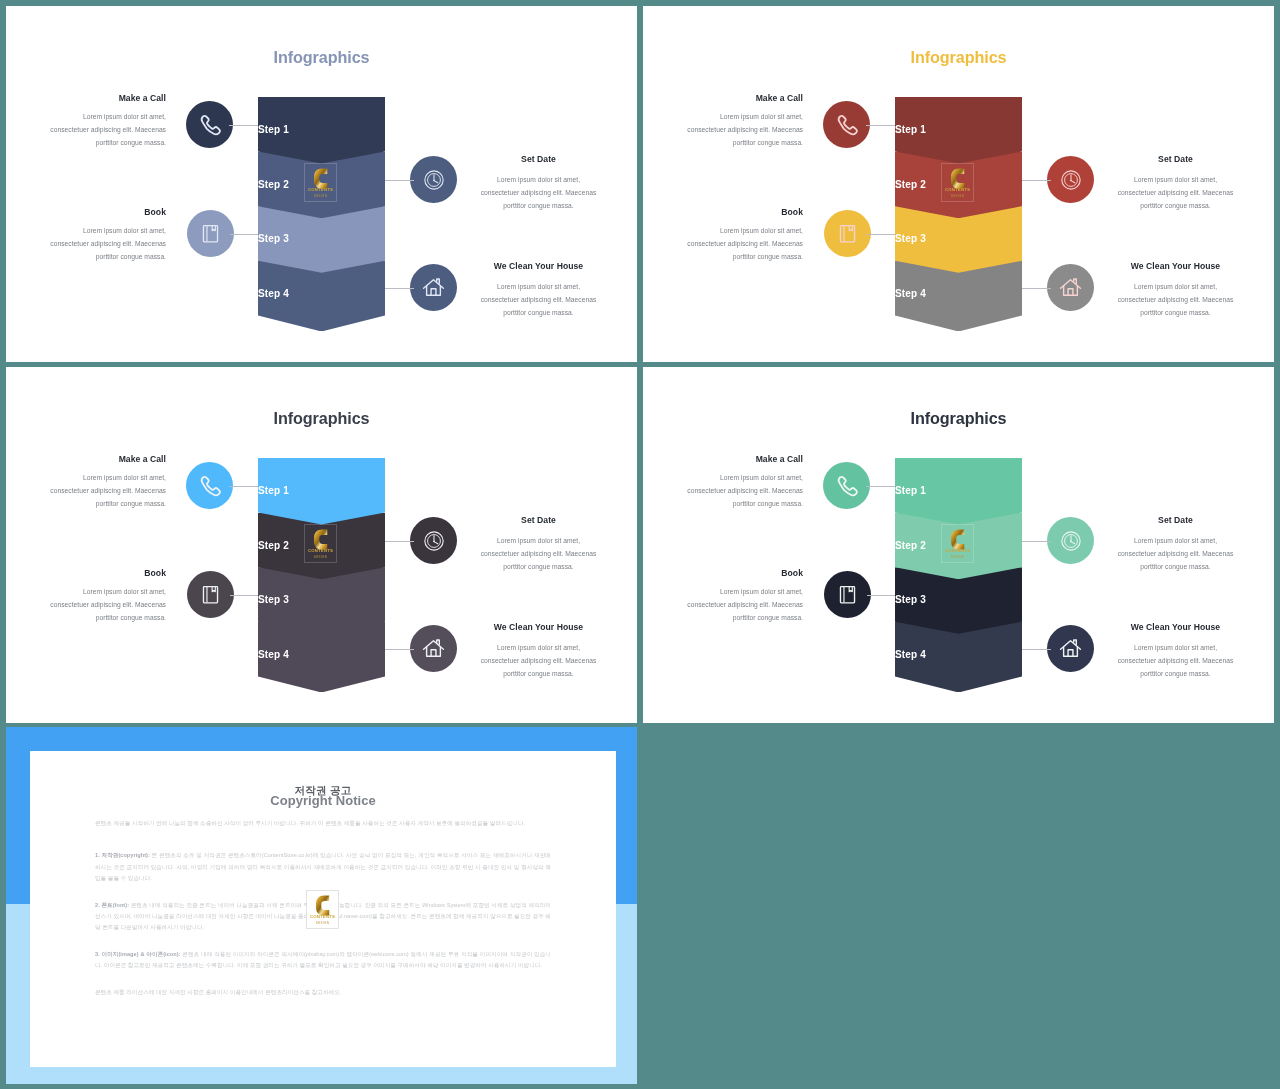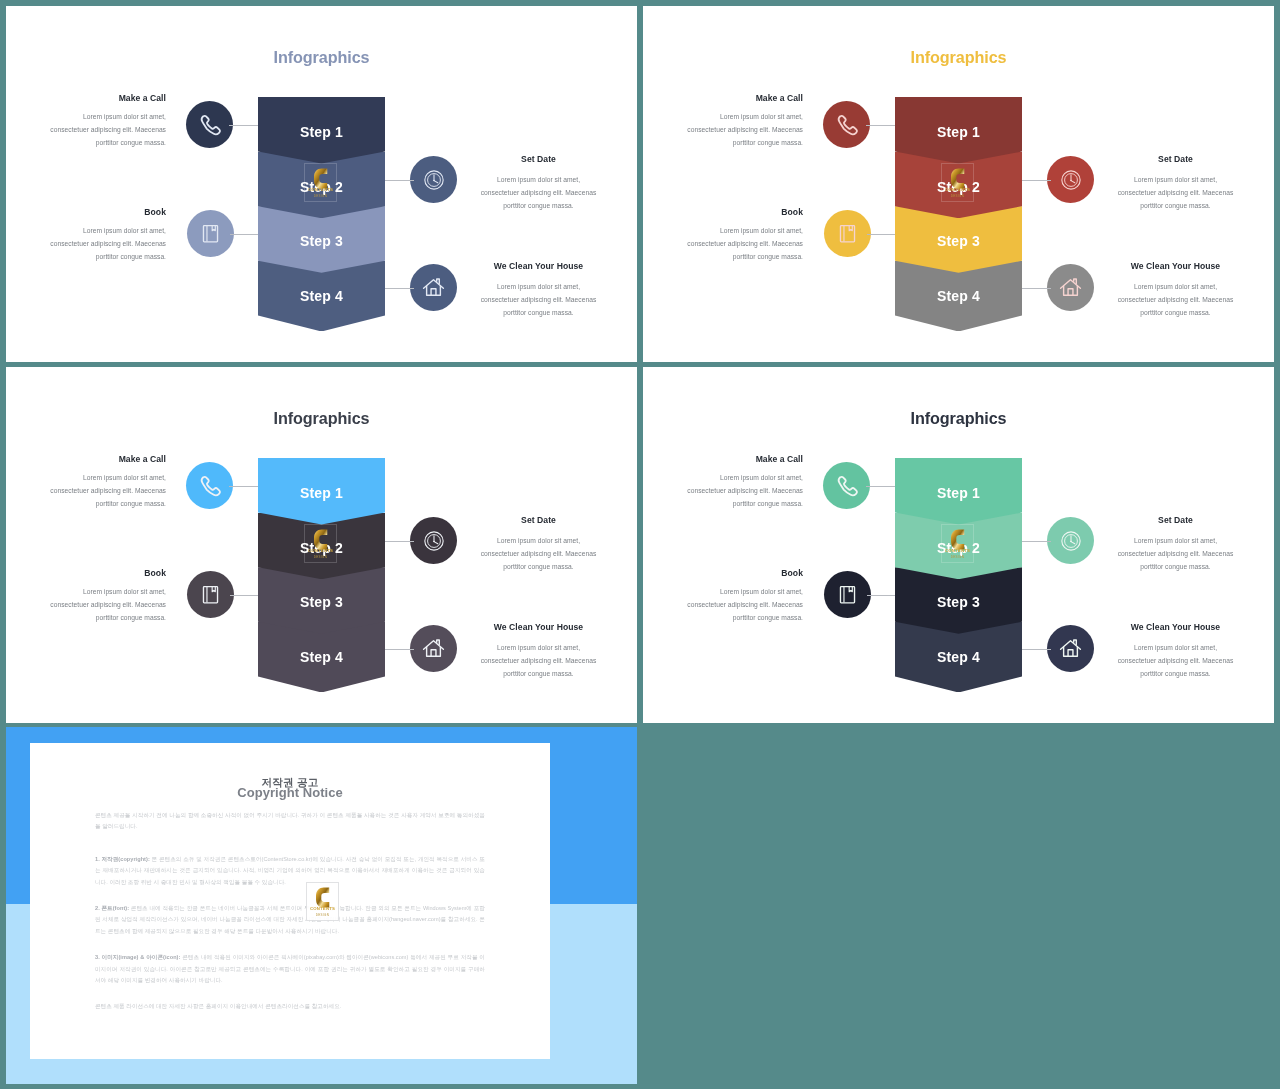--- a/index.html
+++ b/index.html
@@ -12,22 +12,22 @@
   .s2{left:643px;top:6px;width:631px;height:356px;}
   .s3{left:6px;top:367px;width:631px;height:356px;}
   .s4{left:643px;top:367px;width:631px;height:356px;}
   .s5{left:6px;top:727px;width:631px;height:357px;background:#42a1f3;}
 
   
   .title{position:absolute;top:42px;left:0;width:100%;text-align:center;
          font-size:16.2px;font-weight:bold;letter-spacing:-.1px;}
   .chev-wrap{position:absolute;width:127px;}
   .chev{position:absolute;left:0;width:127px;}
-  .chev .lbl{position:absolute;left:0;width:100%;text-align:center;
-             color:#fff;font-size:14px;font-weight:bold;letter-spacing:.15px;}
+  .chev .lbl{position:absolute;left:0;width:100%;
+             color:#fff;font-size:10px;font-weight:bold;letter-spacing:.15px;}
   .circ{position:absolute;border-radius:50%;display:flex;
         align-items:center;justify-content:center;}
   .lead{position:absolute;height:1px;background:#b9bcc2;}
   .blk{position:absolute;}
   .blk .h{font-size:8.6px;font-weight:bold;color:#262b33;margin:0 0 6px 0;
           letter-spacing:.05px;line-height:11px;}
   .blk .p{font-size:6.7px;color:#7c8086;line-height:13.2px;margin:0;
           letter-spacing:.02px;}
   .right .h,.right .p{text-align:center;}
   .right .h{margin-top:-2px;margin-bottom:8px;}
@@ -38,21 +38,21 @@
       display:flex;align-items:center;justify-content:center;
       border:1px solid rgba(255,255,255,.18);box-sizing:border-box;}
   .wm .cmark{position:absolute;top:3px;left:50%;margin-left:-7.5px;width:15px;height:23px;}
   .wm .w1{position:absolute;bottom:9px;left:0;width:100%;text-align:center;
       font-size:4.3px;font-weight:bold;letter-spacing:.2px;color:#cfa63c;}
   .wm .w2{position:absolute;bottom:3px;left:0;width:100%;text-align:center;
       font-size:3px;letter-spacing:.35px;color:#b9953c;}
 
   
   .cbar{position:absolute;left:0;top:177px;width:631px;height:180px;background:#b0dffc;}
-  .cpaper{position:absolute;left:24px;top:16px;width:520px;height:316px;background:#fff;}
+  .cpaper{position:absolute;left:24px;top:24px;width:586px;height:316px;background:#fff;}
   .ctitle{text-align:center;font-size:10.6px;color:#5b5f66;font-weight:bold;
           margin:0;padding-top:33px;letter-spacing:.2px;line-height:12px;}
   .csub{text-align:center;font-size:13px;color:#7d8189;margin:0 0 0 0;
         letter-spacing:.05px;line-height:9px;font-weight:bold;}
   .cbody{margin:13px 65px 0 65px;}
   .cbody p{font-size:5.6px;color:#c3c6ca;line-height:11.4px;margin:0 0 15px 0;
            letter-spacing:.03px;text-align:justify;}
   .cbody p:first-child{margin-bottom:21px;}
   .cbody p b{color:#a8acb2;font-weight:bold;}
   .cwm{position:absolute;left:276px;top:139px;width:33px;height:39px;}

